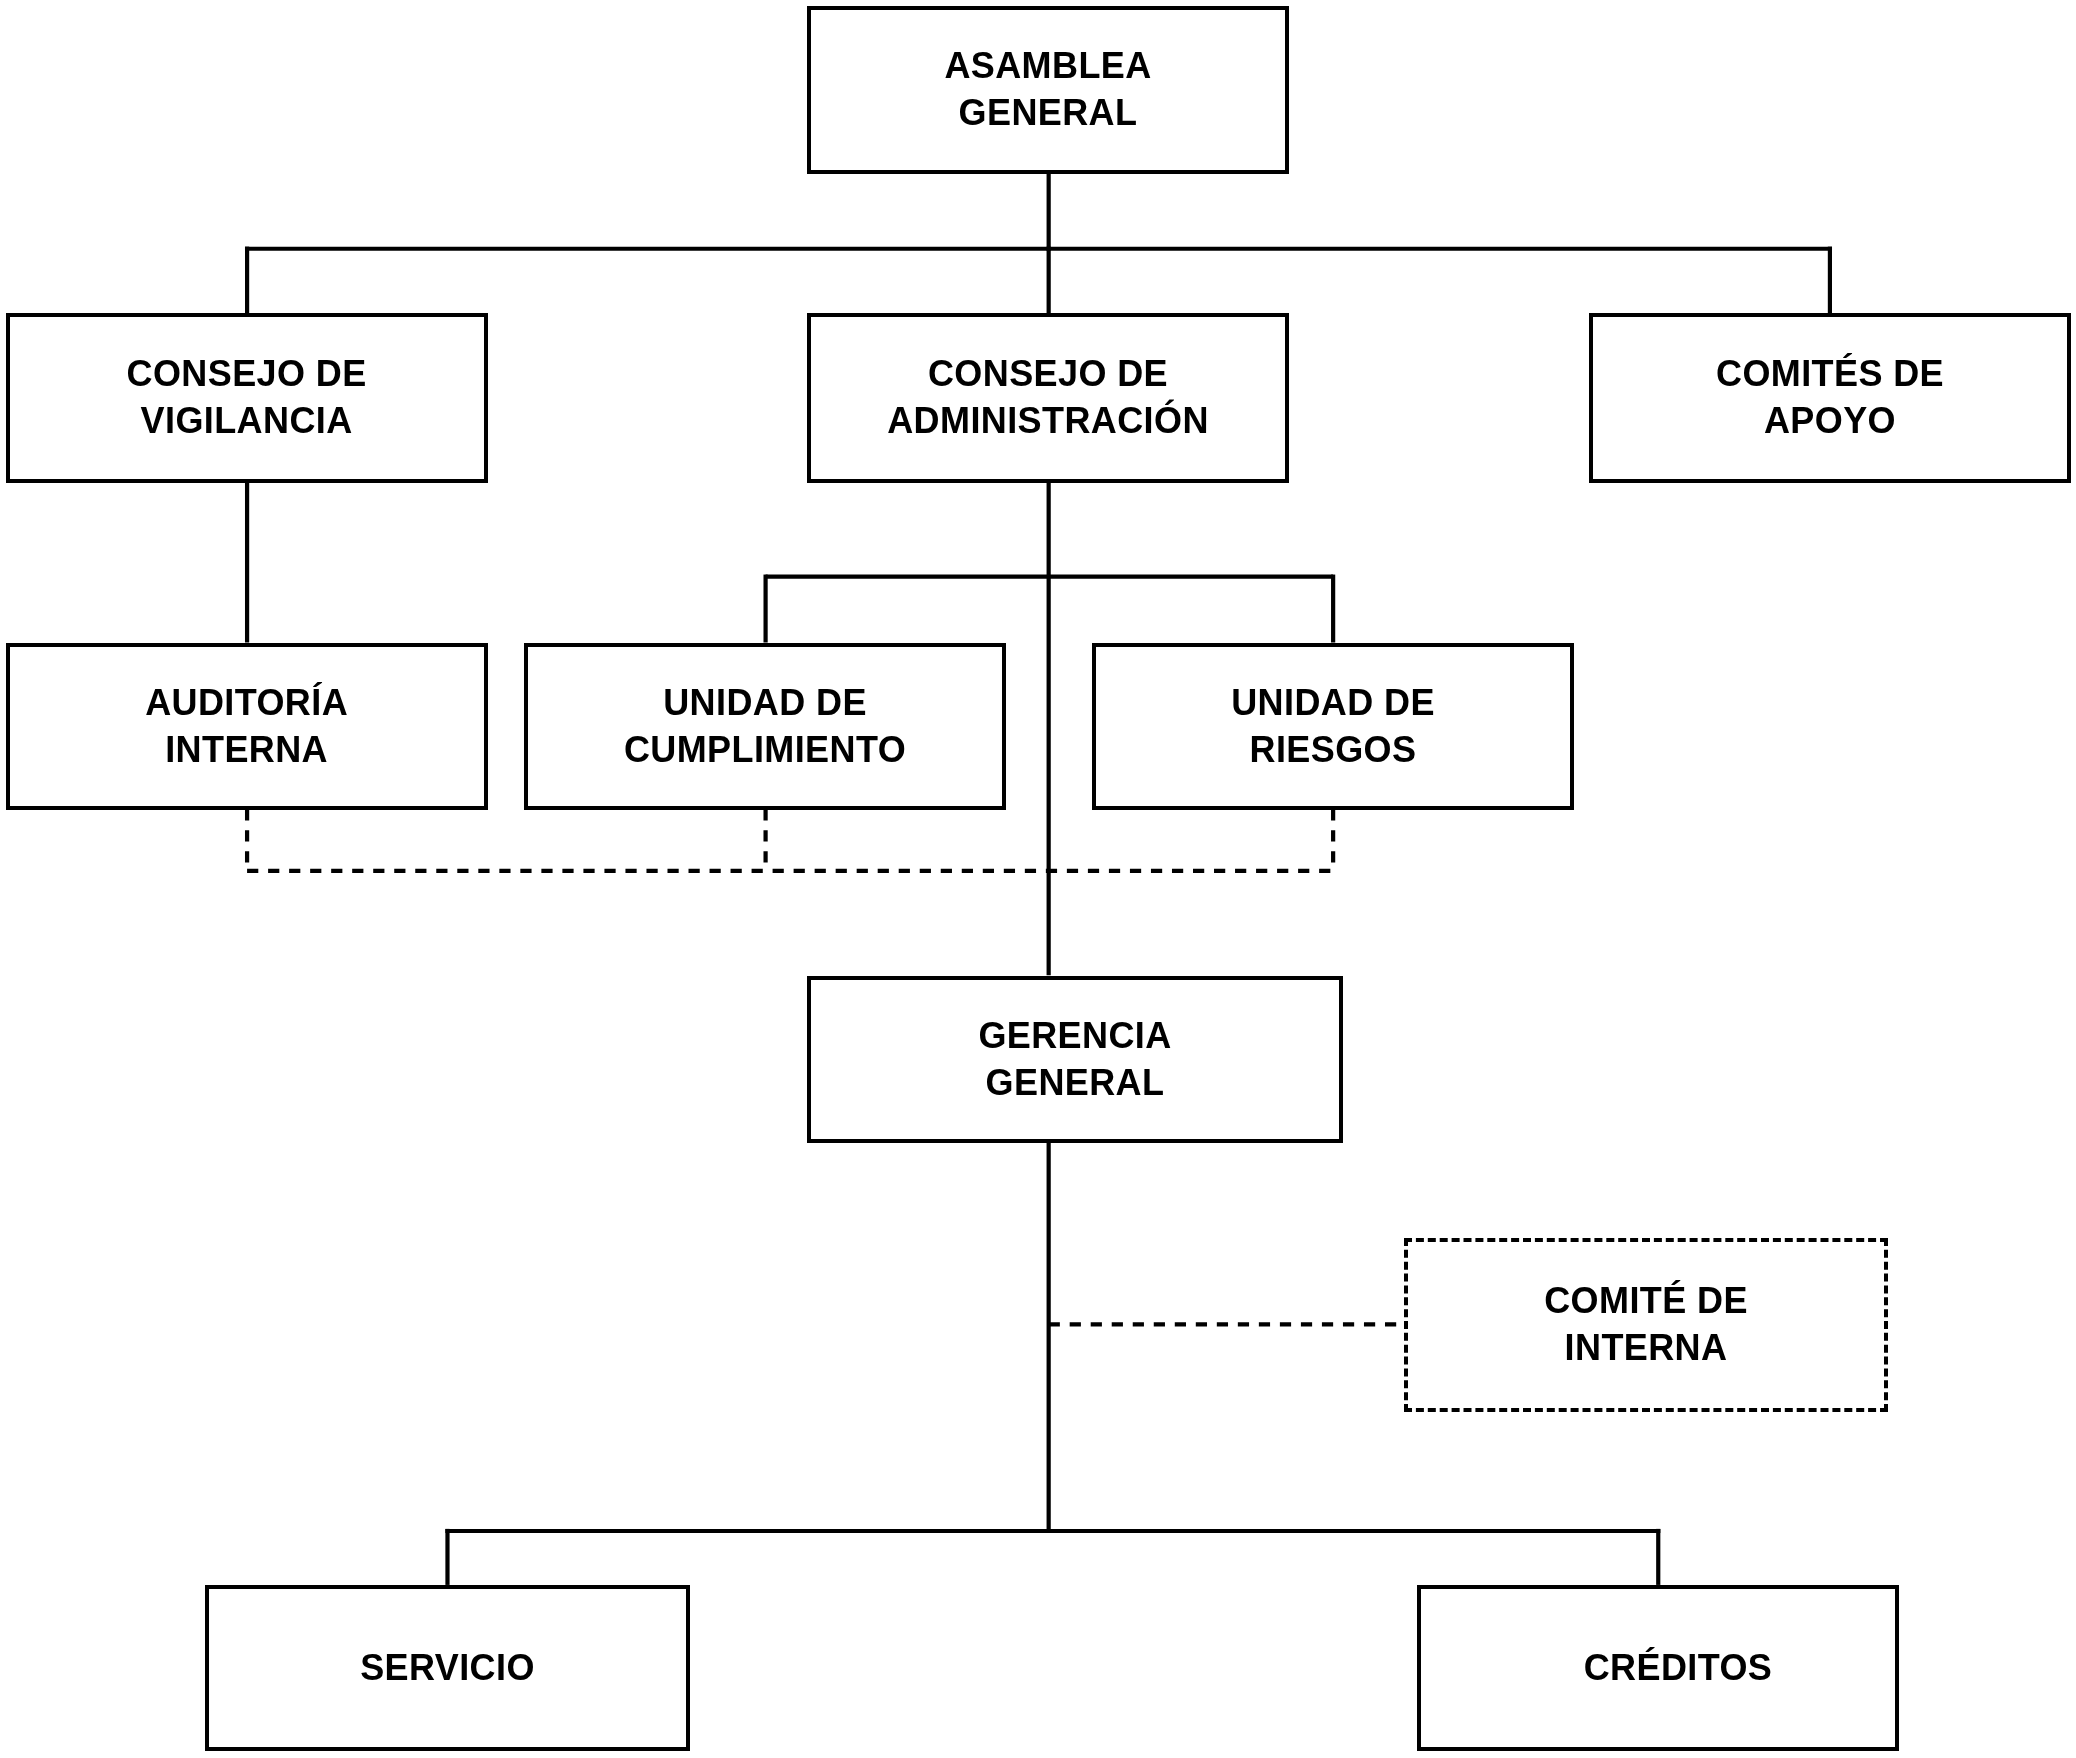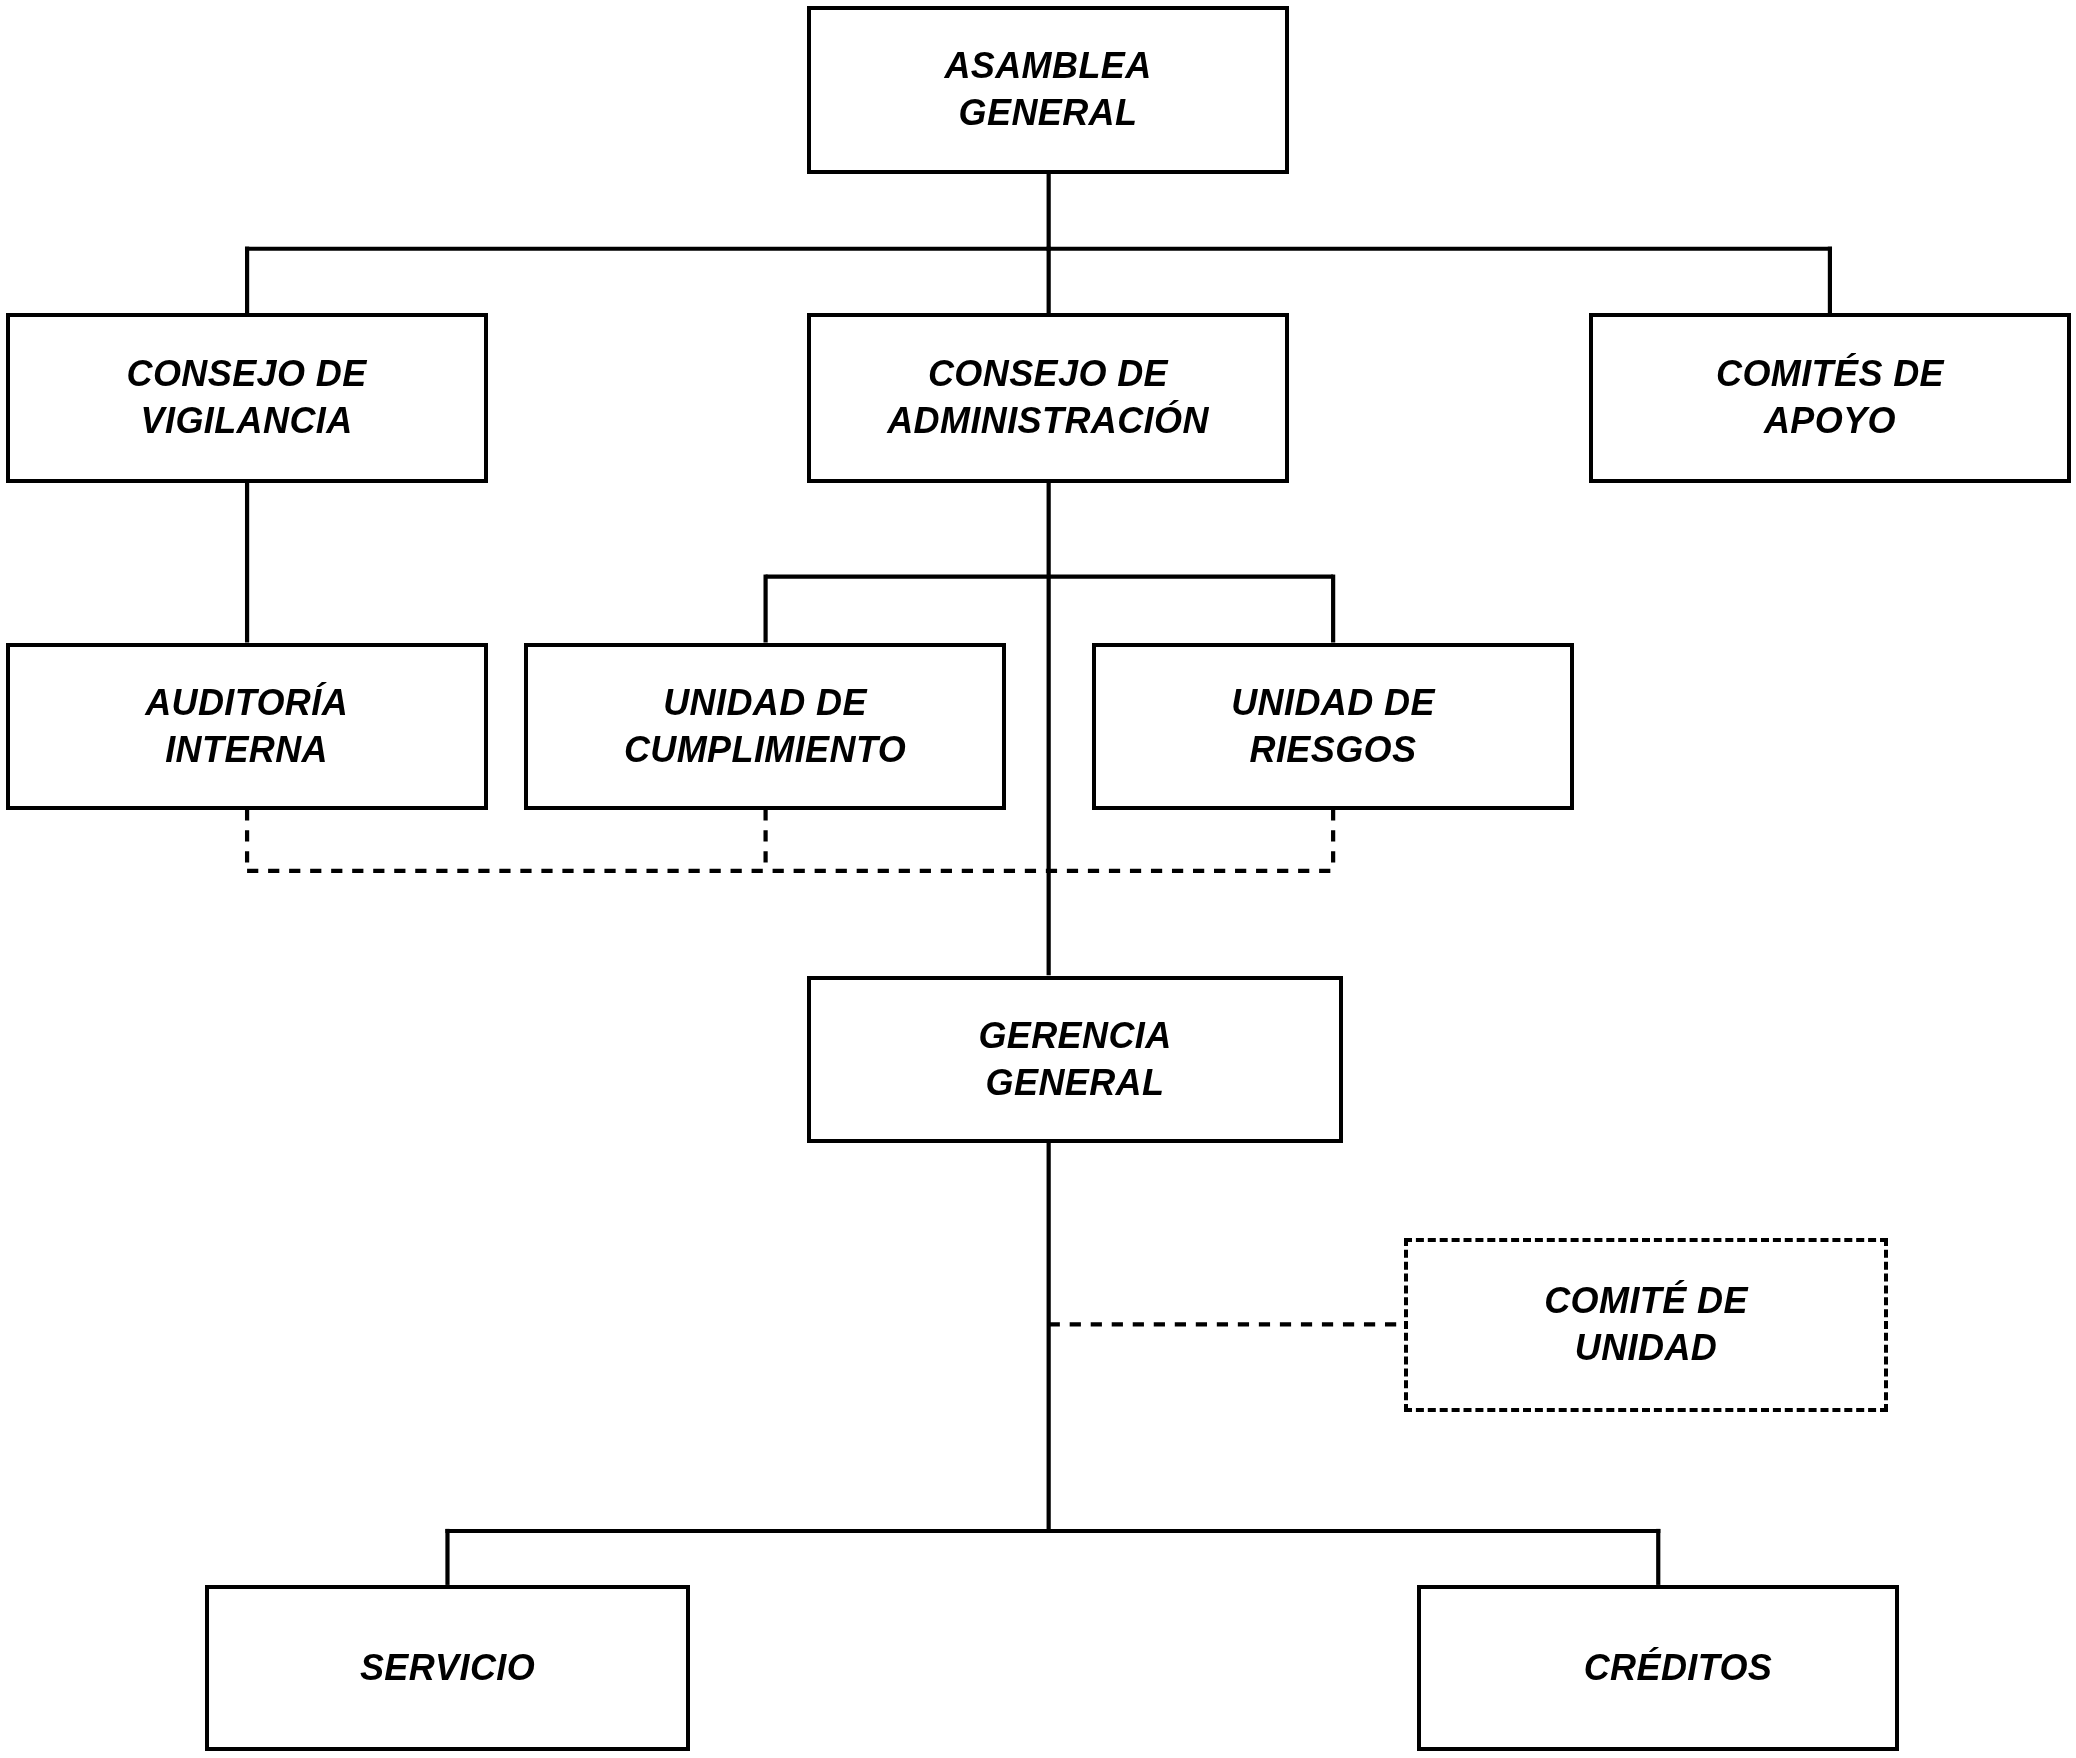--- a/index.html
+++ b/index.html
@@ -6,21 +6,20 @@
     margin: 0;
     padding: 0;
     background: #ffffff;
   }
   .canvas {
     position: relative;
     width: 2077px;
     height: 1758px;
     background: #ffffff;
     font-family: "Liberation Sans", sans-serif;
-    font-style: italic;
   }
   .connectors {
     position: absolute;
     left: 0;
     top: 0;
     width: 100%;
     height: 100%;
   }
   .node {
     position: absolute;
@@ -124,21 +123,21 @@
 RIESGOS</span>
   </div>
 
   <div class="node" style="left:807px; top:976px; width:536px; height:167px;">
     <span class="label">GERENCIA
 GENERAL</span>
   </div>
 
   <div class="node dashed" style="left:1404px; top:1238px; width:484px; height:174px;">
     <span class="label">COMITÉ DE
-UNIDAD</span>
+INTERNA</span>
   </div>
 
   <div class="node" style="left:205px; top:1585px; width:485px; height:166px;">
     <span class="label">SERVICIO</span>
   </div>
 
   <div class="node" style="left:1417px; top:1585px; width:482px; height:166px;padding-left:40px;">
     <span class="label">CRÉDITOS</span>
   </div>
 

